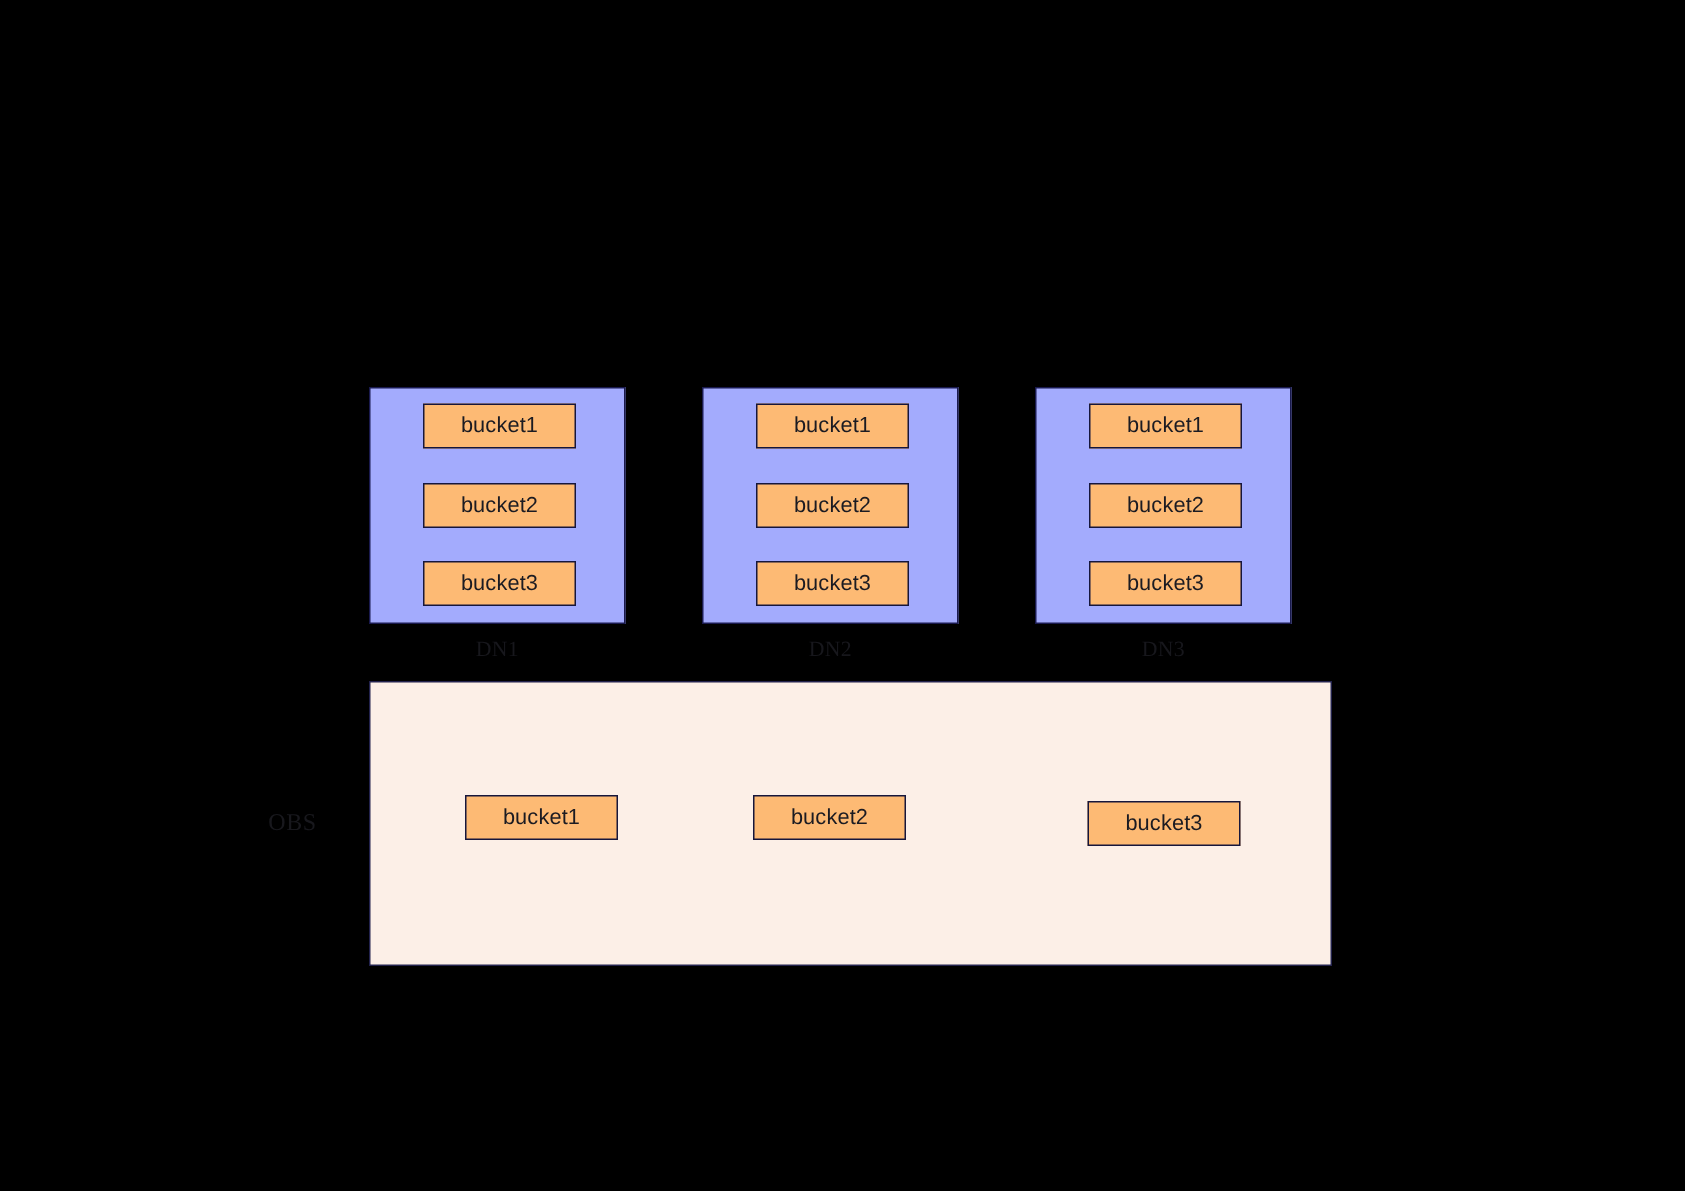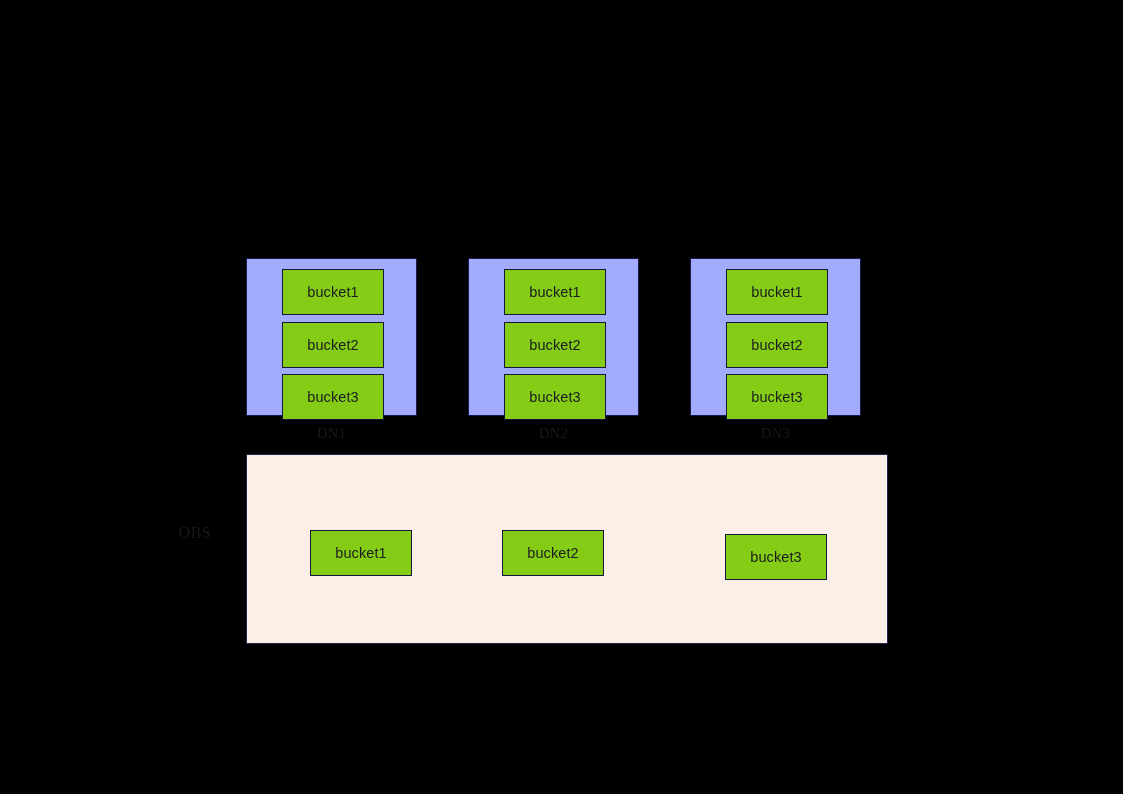--- a/index.html
+++ b/index.html
@@ -43,22 +43,22 @@
     font-family: Liberation Serif, serif;
     color: #17171c;
     letter-spacing: 0.2px;
     white-space: nowrap;
   }
 
   
   .bucket {
     position: absolute;
     width: 102px;
-    height: 46px;
-    background: #84cc16;
+    height: 30px;
+    background: #fdba74;
     border: 1.6px solid #16163c;
     box-sizing: border-box;
     display: flex;
     align-items: center;
     justify-content: center;
     font-family: "Liberation Sans", sans-serif;
     font-size: 14.5px;
     color: #1b1b22;
     letter-spacing: 0.1px;
     white-space: nowrap;
@@ -75,21 +75,21 @@
     top: 454px;
     width: 642px;
     height: 190px;
     background: #fcefe7;
     border: 1px solid #22224d;
     box-sizing: border-box;
   }
   #obs-label {
     position: absolute;
     left: 150px;
-    top: 524px;
+    top: 540px;
     width: 90px;
     text-align: center;
     font-family: "Liberation Serif", serif;
     font-size: 16px;
     color: #18181d;
     letter-spacing: 0.4px;
     white-space: nowrap;
   }
   .obs-bucket {
     position: absolute;

